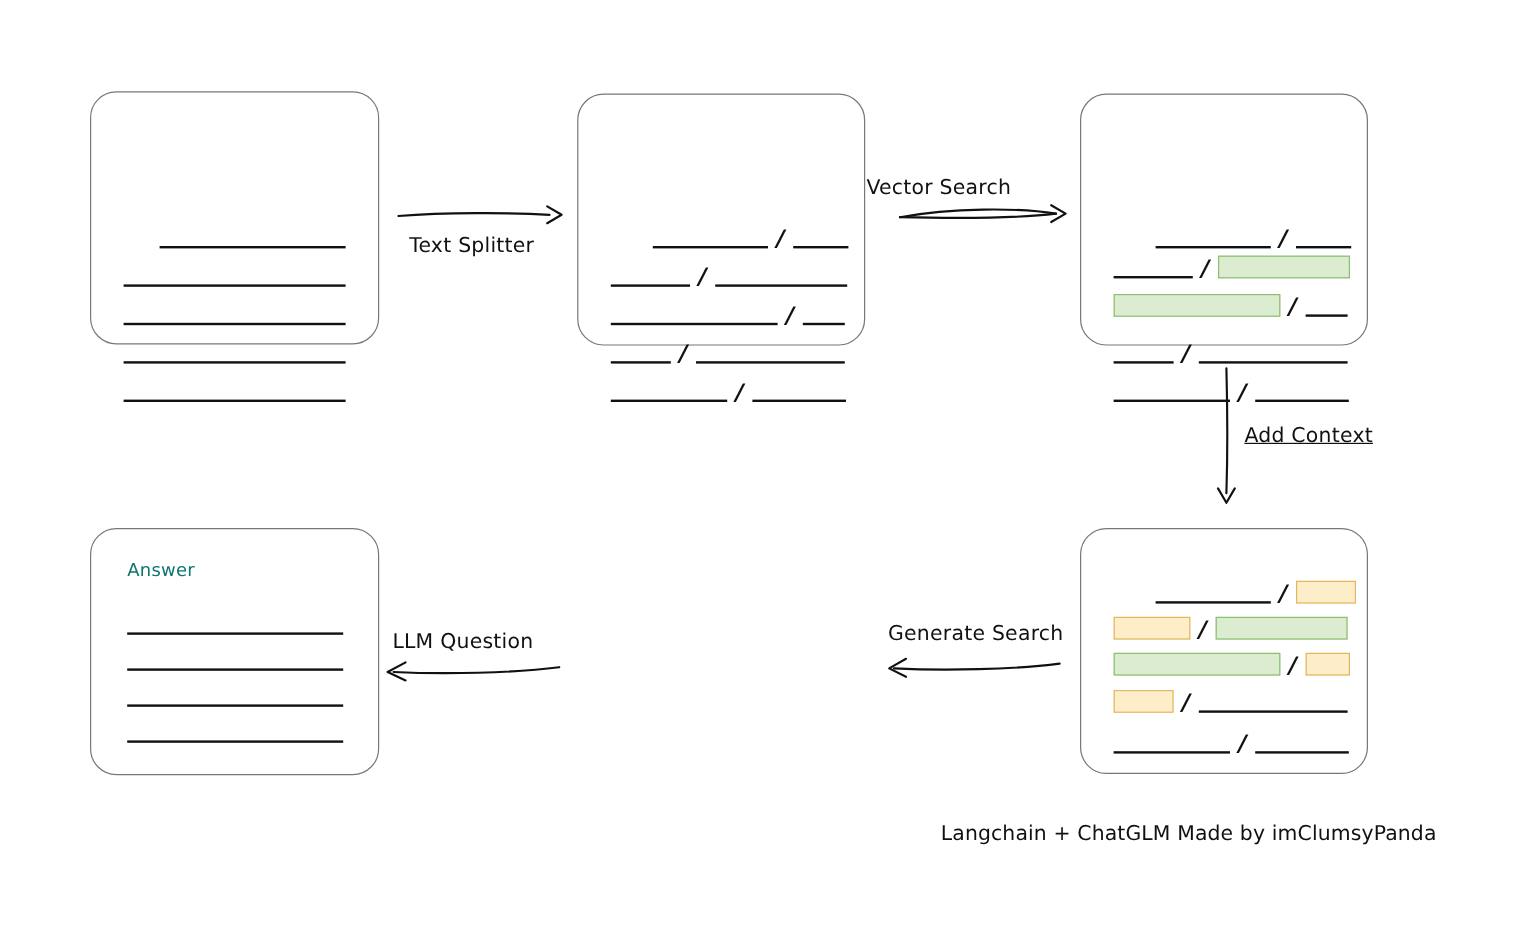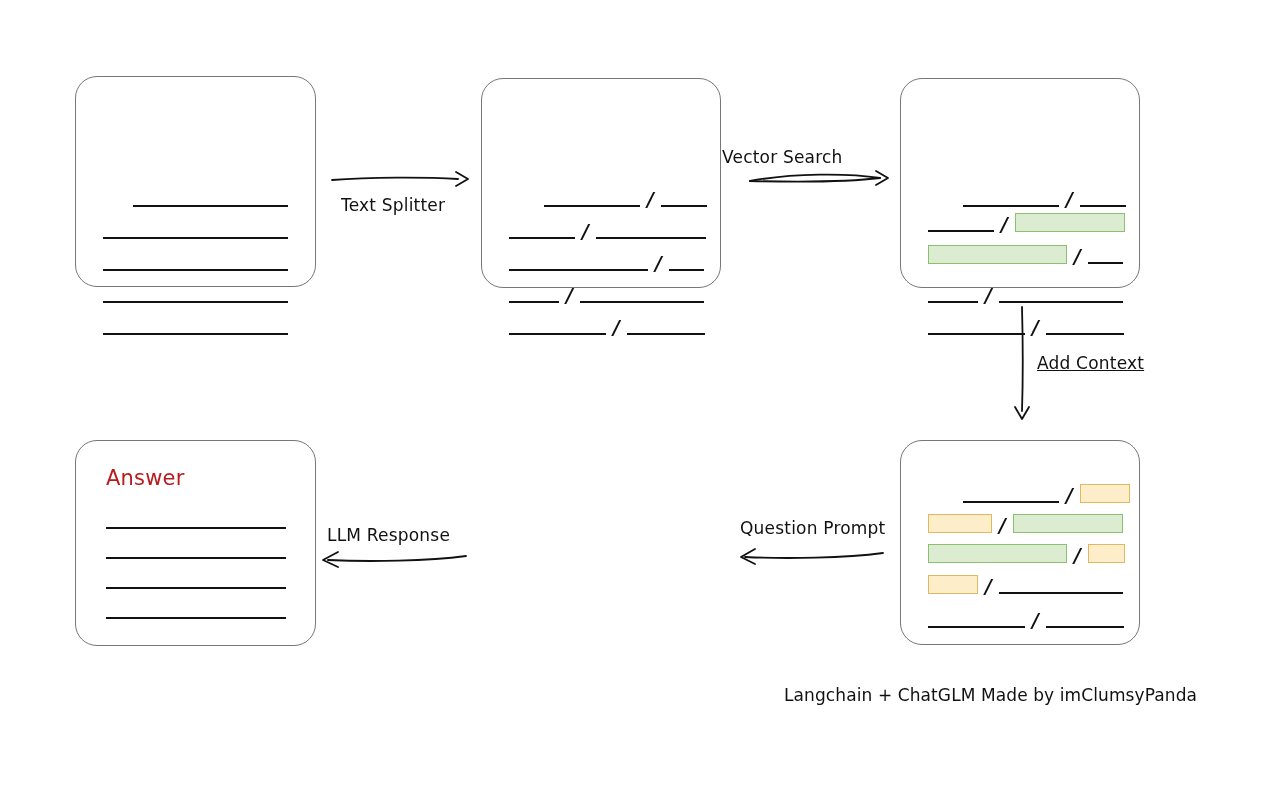--- a/index.html
+++ b/index.html
@@ -71,22 +71,22 @@
     line-height: 19px;
     color: #111111;
     padding: 0 7px;
     transform: translateY(2px);
   }
 
   
   .card-label {
     position: absolute;
     font-family: "DejaVu Sans", sans-serif;
-    font-size: 21px;
-    color: #b91c1c;
+    font-size: 15px;
+    color: #0f766e;
     letter-spacing: .2px;
     white-space: nowrap;
   }
 
   
   .bar {
     position: absolute;
     box-sizing: border-box;
     height: 19px;
   }
@@ -244,28 +244,28 @@
         <span class="seg-line" style="width:124px;"></span>
       </div>
       <div class="row" style="left:27px; top:167px;">
         <span class="seg-line" style="width:97px;"></span>
         <span class="slash">/</span>
         <span class="seg-line" style="width:78px;"></span>
       </div>
     </div>
   </div>
 
-  <div class="arrow-label" style="left:740px; top:518px;">Question Prompt</div>
+  <div class="arrow-label" style="left:740px; top:518px;">Generate Search</div>
   <svg class="arrow-svg" style="left:737px; top:545px;" width="148" height="22" viewBox="0 0 148 22">
     <path d="M146,8 C108,13 50,14 8,12" stroke="#111111" stroke-width="1.8" fill="none" stroke-linecap="round"></path>
     <path d="M18,4 L4,12 L18,19" stroke="#111111" stroke-width="1.8" fill="none" stroke-linejoin="round" stroke-linecap="round"></path>
   </svg>
 
 
-  <div class="arrow-label" style="left:327px; top:525px;">LLM Response</div>
+  <div class="arrow-label" style="left:327px; top:525px;">LLM Question</div>
   <svg class="arrow-svg" style="left:318px; top:548px;" width="150" height="22" viewBox="0 0 150 22">
     <path d="M148,8 C110,13 52,14 10,12" stroke="#111111" stroke-width="1.8" fill="none" stroke-linecap="round"></path>
     <path d="M20,4 L5,12 L20,19" stroke="#111111" stroke-width="1.8" fill="none" stroke-linejoin="round" stroke-linecap="round"></path>
   </svg>
 
   <div class="card" style="left:75px; top:440px; width:241px; height:206px;">
     <div class="card-inner">
       <div class="card-label" style="left:30px; top:25px;">Answer</div>
       <div class="row" style="left:30px; top:68px;">
         <span class="seg-line" style="width:180px;"></span>

